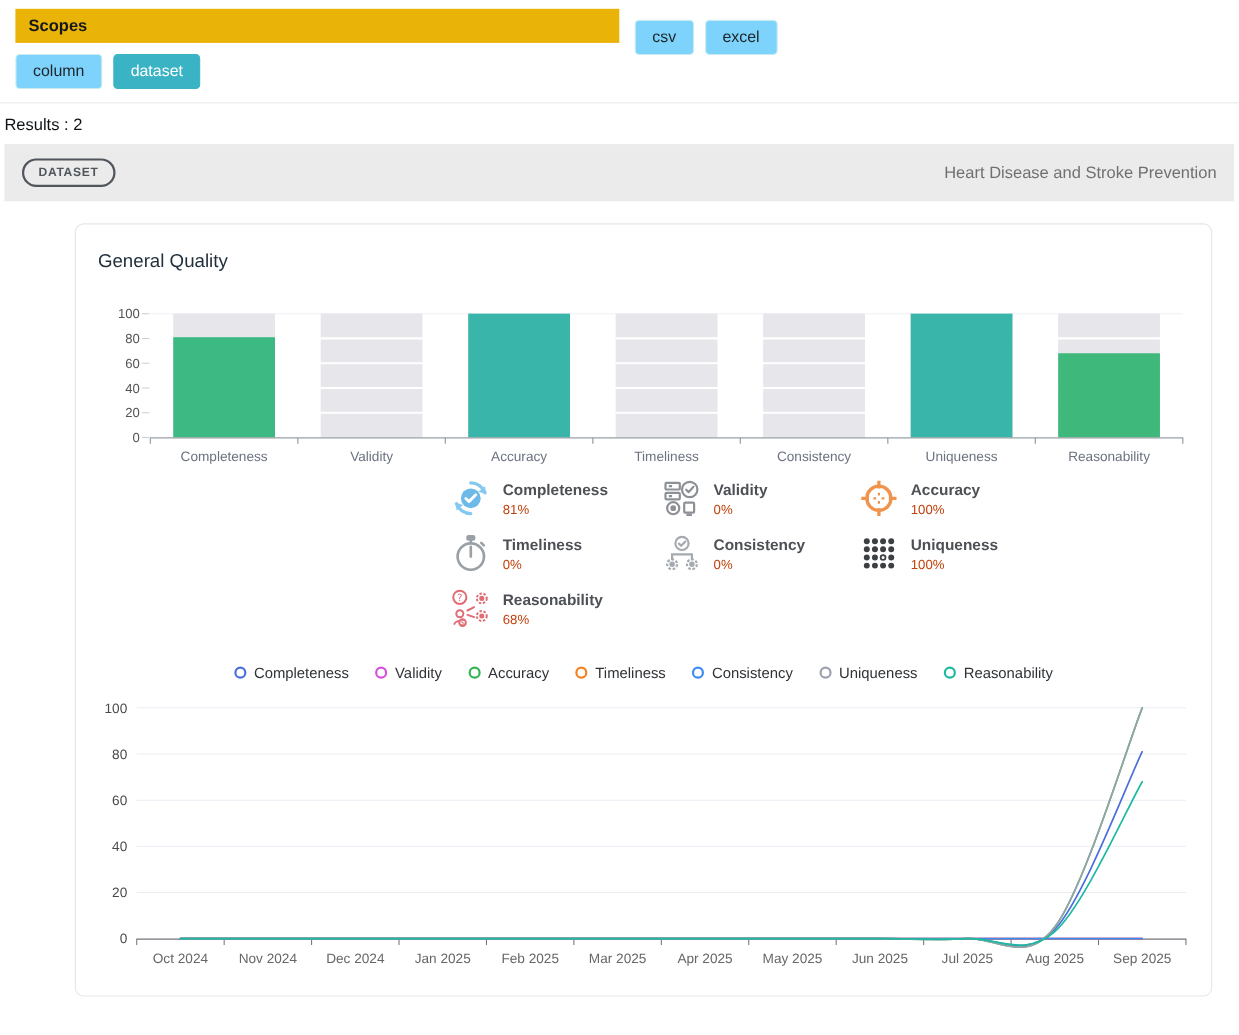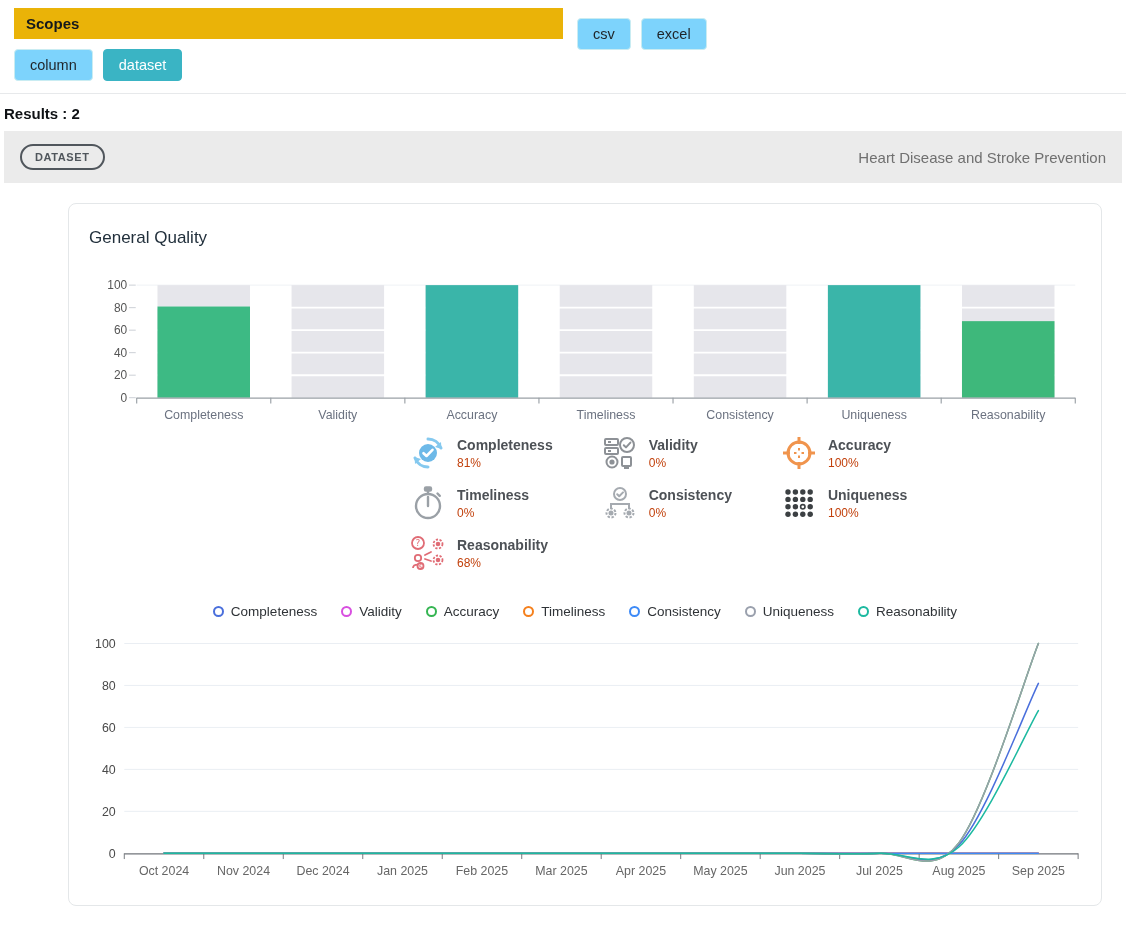--- a/index.html
+++ b/index.html
@@ -10,21 +10,21 @@
   .filter-col-left  { width:549px; flex:0 0 549px; }
   .filter-col-right { flex:1; }
   .filter-head { background:#eab308; padding:7px 12px; font-size:15px; font-weight:bold; color:#14181c; }
   .filter-btns { display:flex; gap:10px; margin-top:10px; }
   .chip { border-radius:4px; font-size:14.5px; padding:7px 15px; cursor:pointer; border:1px solid #c9ecf2; background:#7dd3fc; color:#1f2428; }
   .chip.active { background:#3ab4c4; border-color:#3ab4c4; color:#fff; }
 
   .divider { border-bottom:1px solid #e7e9eb; margin-top:12px; }
 
   
-  .results-label { margin:11px 0 9px 4px; font-size:15px; font-weight:bold; color:#0f1215; }
+  .results-label { margin:11px 0 9px 4px; font-size:15px; font-weight:normal; color:#0f1215; }
 
   .result-card { margin:0 4px; background:#ebebeb; display:flex; align-items:center; gap:16px; padding:13px 16px; cursor:pointer; }
   .badge { border:2px solid #50565c; color:#50565c; border-radius:14px; padding:5px 13px; font-size:11px; font-weight:bold; letter-spacing:.6px; background:transparent; white-space:nowrap; }
   .result-title { font-size:19px; font-weight:bold; color:#333b41; }
   .result-title .hl { color:#3bb5c5; }
   .result-card .spacer { flex:1; }
   .result-subtitle { font-size:15px; color:#707070;margin-left:28px; }
 
   
   .panel-wrap { padding:20px 24px 0 22px;margin-left:46px; }

